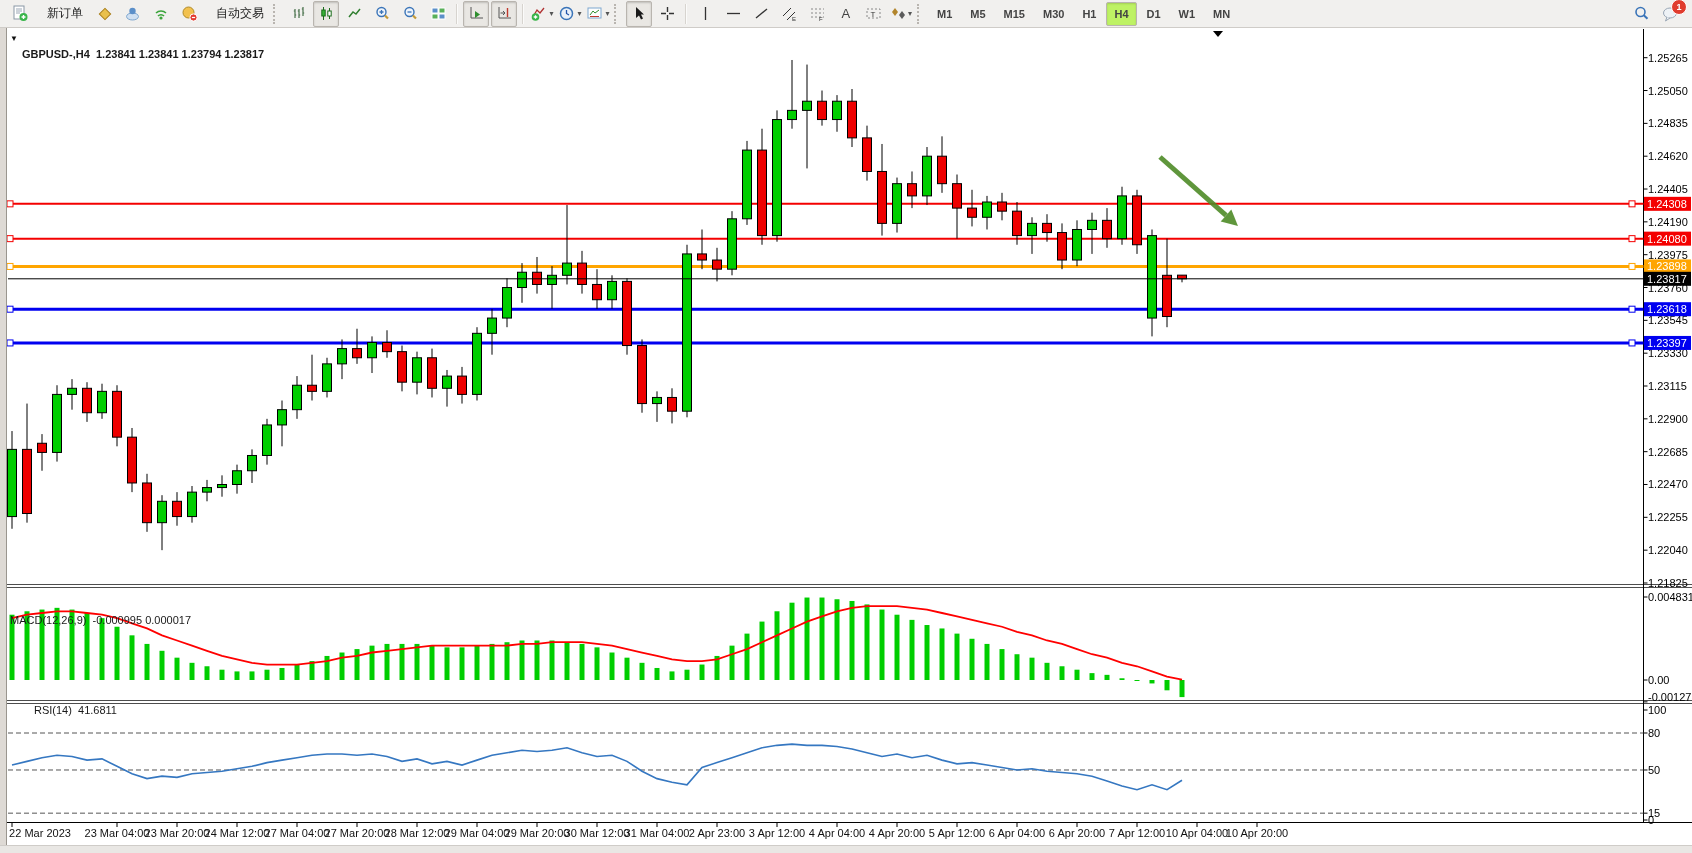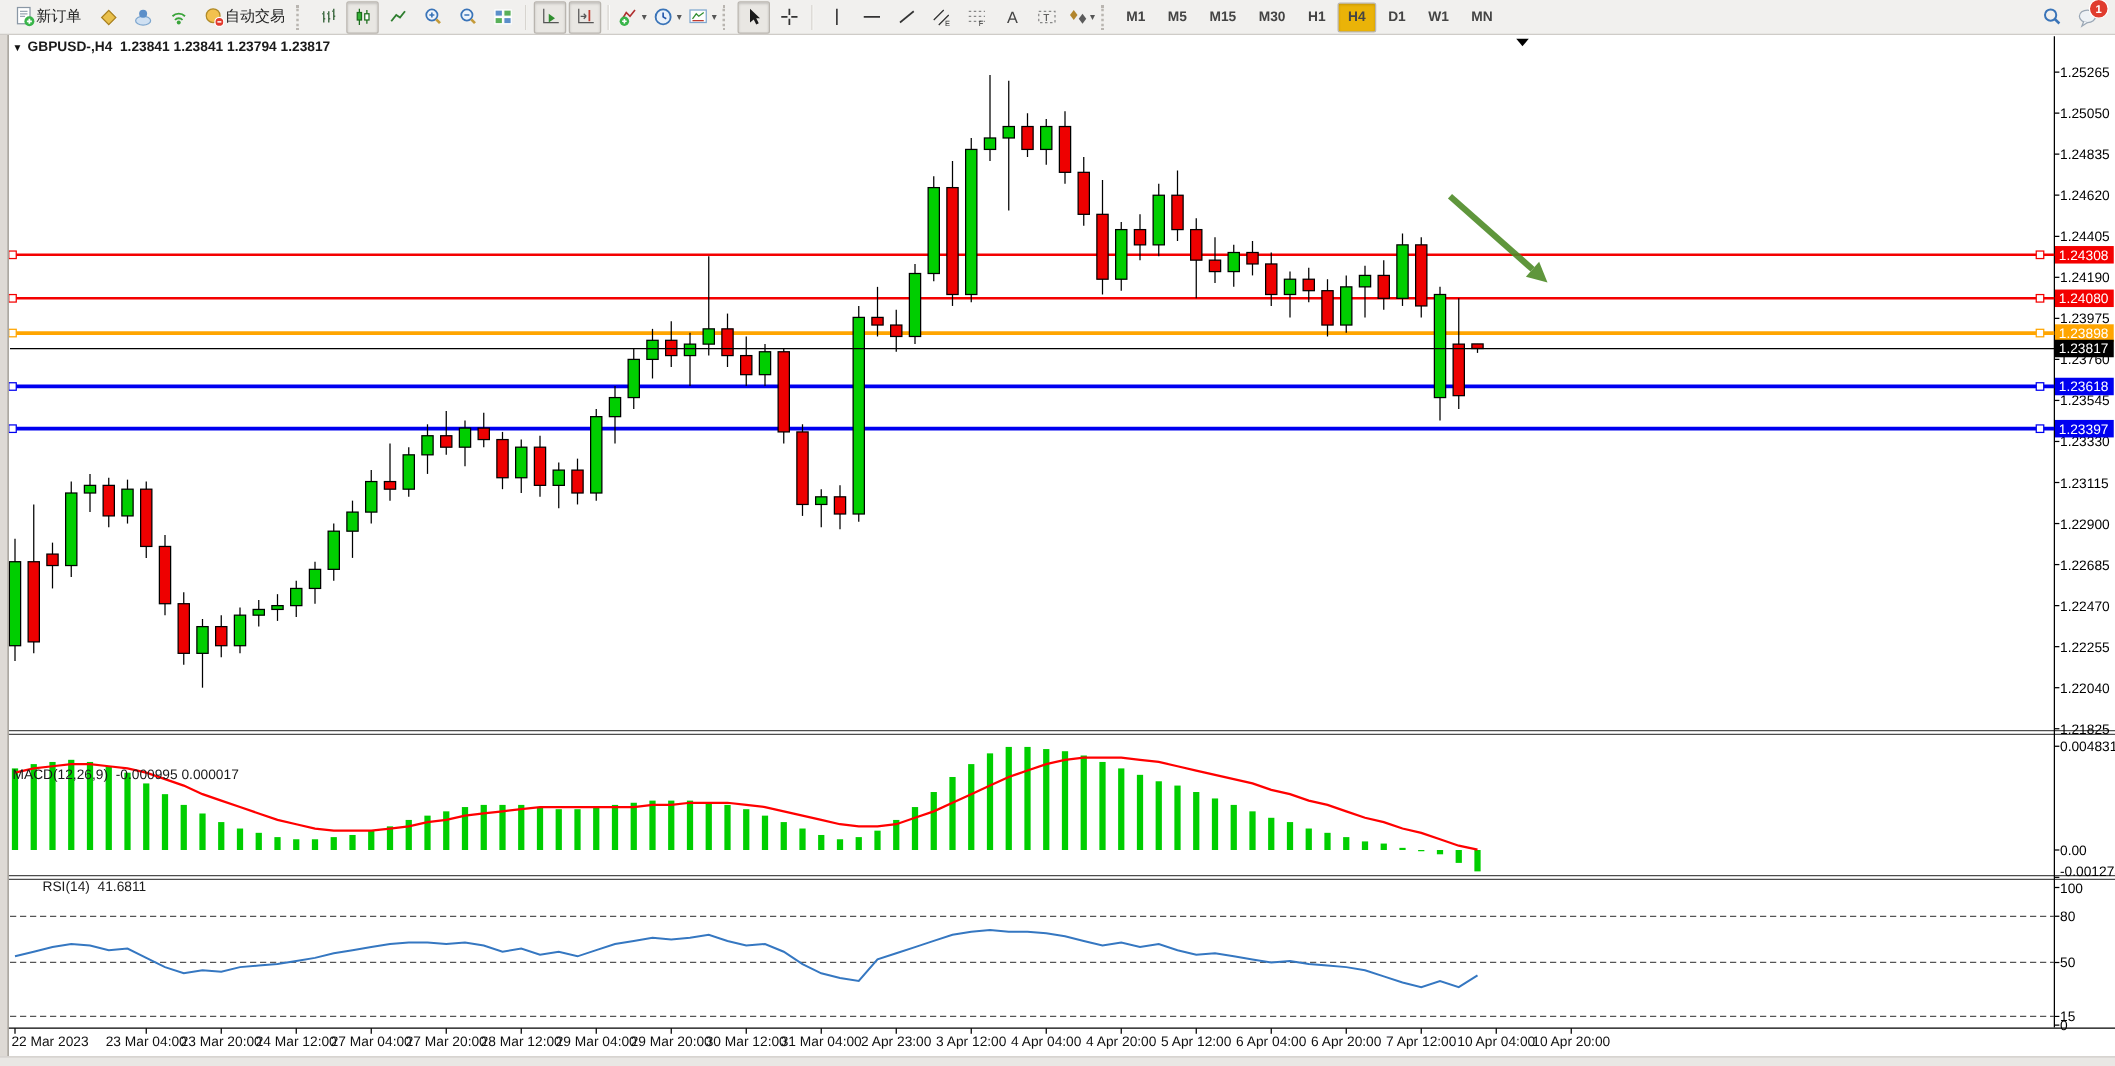--- a/index.html
+++ b/index.html
@@ -4,37 +4,37 @@
 <style>
   html,body{margin:0;padding:0;background:#888;}
   .screen{position:relative;width:1692px;height:853px;background:#fff;overflow:hidden;
     font-family:"Liberation Sans",sans-serif;-webkit-font-smoothing:antialiased;}
   
   .toolbar{position:absolute;left:0;top:0;width:1692px;height:28px;background:#f1f0ee;
     border-bottom:1px solid #cfccc8;display:flex;align-items:center;padding-left:4px;box-sizing:border-box;}
   .tb-btn{height:24px;min-width:24px;display:flex;align-items:center;justify-content:center;
     border:1px solid transparent;border-radius:2px;margin:0 1px;cursor:default;}
   .tb-btn.active{background:#e9e7e3;border-color:#b9b5af;box-shadow:inset 0 1px 2px rgba(0,0,0,.18);}
-  .tb-btn.wide{padding:0 5px;gap:0;font-size:12px;color:#222;}
+  .tb-btn.wide{padding:0 5px;gap:18px;font-size:12px;color:#222;}
   .tb-sep{width:1px;height:20px;background:#d7d4cf;border-right:1px solid #fbfbfa;margin:0 4px;}
   .tb-grip{width:4px;height:20px;border-left:2px dotted #b9b5b0;margin:0 5px 0 2px;}
   .caret{font-size:8px;color:#555;margin-left:1px;}
   .tf-btn{height:22px;padding:0 7px;display:flex;align-items:center;font-size:11px;font-weight:bold;
     color:#444;border:1px solid transparent;border-radius:2px;margin:0 1px;}
-  .tf-btn.active{background:#eab308;border-color:#b9b5af;box-shadow:inset 0 1px 2px rgba(0,0,0,.15);}
+  .tf-btn.active{background:#bef264;border-color:#b9b5af;box-shadow:inset 0 1px 2px rgba(0,0,0,.15);}
   .tb-right{margin-left:auto;display:flex;align-items:center;margin-right:8px;}
   .chat-wrap{position:relative;}
   .badge{position:absolute;top:-3px;right:-5px;width:14px;height:14px;border-radius:8px;background:#e03c2e;
     color:#fff;font-size:9px;font-weight:bold;display:flex;align-items:center;justify-content:center;
     border:1px solid #fff;}
   
   .chartarea{position:absolute;left:0;top:28px;width:1692px;height:817px;background:#fff;}
   .leftedge{position:absolute;left:0;top:0;width:6px;height:817px;background:#dedad5;border-right:1px solid #9a968f;}
   .pane-label{position:absolute;font-size:11px;color:#1a1a1a;white-space:nowrap;}
-  .title-label{left:22px;top:4px;font-weight:bold;}
+  .title-label{left:22px;top:20px;font-weight:bold;}
   .title-tri{position:absolute;left:10px;top:6px;font-size:8px;color:#111;}
   .macd-label{left:10px;top:561px;margin-top:25px;}
   .rsi-label{left:10px;top:676px;margin-left:24px;}
   .statusstrip{position:absolute;left:0;top:845px;width:1692px;height:8px;background:#e9e7e4;border-top:1px solid #cfccc8;}
   svg text{font-family:"Liberation Sans",sans-serif;}
 </style>
 </head>
 <body>
 
 <div class="screen">

